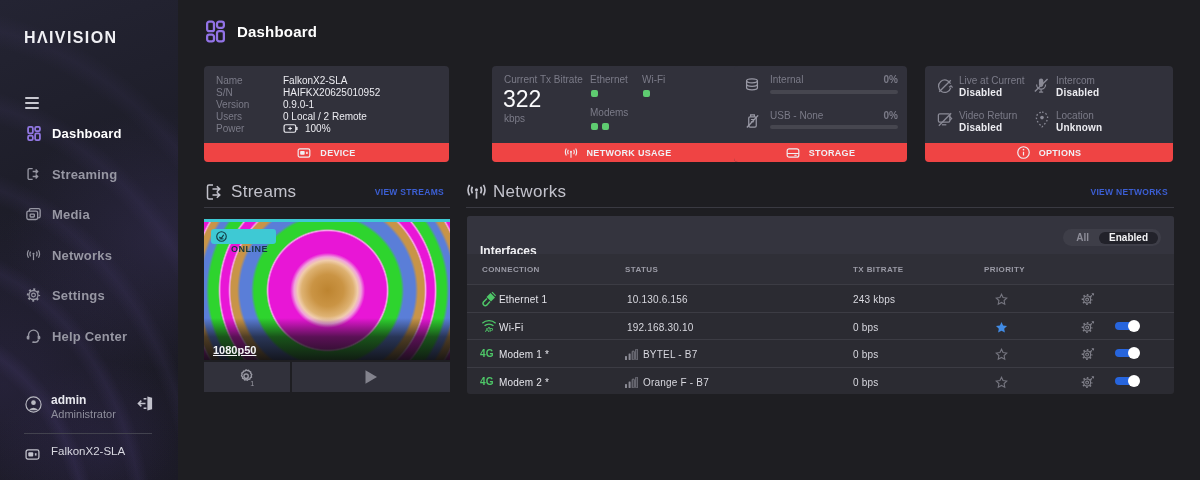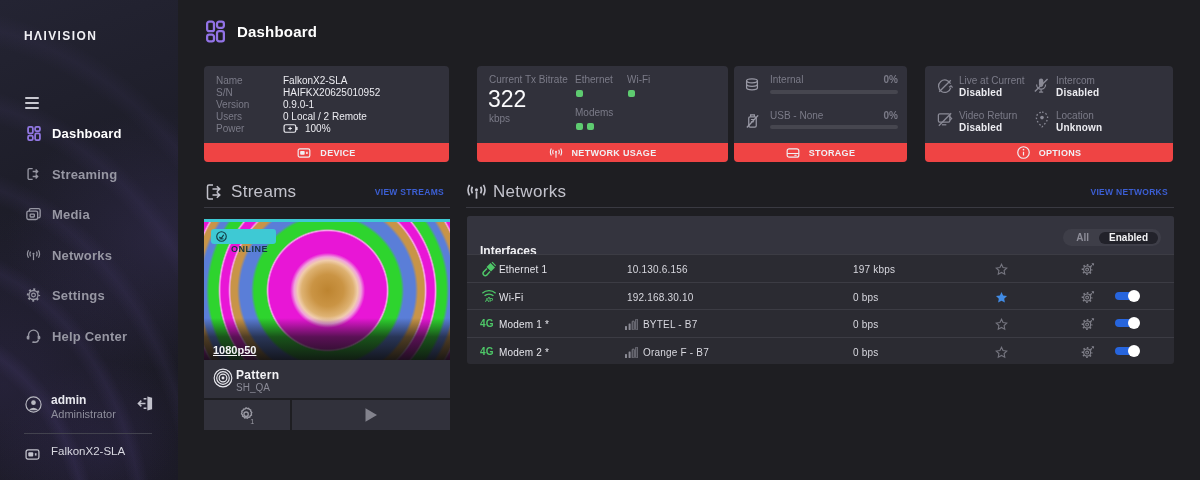--- a/index.html
+++ b/index.html
@@ -14,21 +14,21 @@
       rgba(0,0,0,0) 205px, rgba(122,100,196,0.09) 216px, rgba(0,0,0,0) 226px,
       rgba(0,0,0,0) 262px, rgba(122,100,196,0.08) 273px, rgba(0,0,0,0) 284px,
       rgba(0,0,0,0) 318px, rgba(122,100,196,0.07) 330px, rgba(0,0,0,0) 341px,
       rgba(0,0,0,0) 372px, rgba(122,100,196,0.06) 384px, rgba(0,0,0,0) 396px),
     radial-gradient(220px 180px at 92% 50%, rgba(98,78,162,0.20), rgba(0,0,0,0) 72%),
     radial-gradient(260px 240px at 2% 80%, rgba(92,70,156,0.17), rgba(0,0,0,0) 72%),
     radial-gradient(160px 130px at 60% 94%, rgba(84,64,146,0.16), rgba(0,0,0,0) 70%),
     linear-gradient(158deg, #242433 0%, #1c1c27 45%, #181820 100%);
 }
 .logo { position:absolute; left:24px; top:29px; }
-.logo .hv { color:#f0f0f4; font-size:12px; font-weight:bold; letter-spacing:1.4px; }
+.logo .hv { color:#f0f0f4; font-size:16px; font-weight:bold; letter-spacing:1.4px; }
 .logo .model { color:#f4f4f8; font-size:23px; font-weight:400; letter-spacing:0.2px; margin-top:1px; }
 .burger { position:absolute; left:25px; top:97px; width:14px; }
 .burger div { height:2px; background:#c8c8d0; margin-bottom:3px; border-radius:1px; }
 .nav { position:absolute; left:0; top:120px; width:178px; }
 .nav-item { position:absolute; left:26px; height:26px; display:flex; align-items:center; }
 .nav-item .ni { width:15px; height:16px; flex:0 0 15px; display:flex; align-items:center; justify-content:center; }
 .nav-item .nt { margin-left:11px; font-size:13px; font-weight:bold; color:#9797a3; letter-spacing:0.2px; white-space:nowrap; }
 .nav-item.active .nt { color:#ffffff; }
 
 #user { position:absolute; left:0px; top:392px; width:178px; }
@@ -46,21 +46,21 @@
 #pg-head .ht { margin-left:12px; color:#ffffff; font-size:15px; font-weight:bold; letter-spacing:0.2px; }
 
 
 .card { position:absolute; top:66px; height:96px; background:#31313b; border-radius:4px; }
 .card .foot { position:absolute; left:0; bottom:0; width:100%; height:19px; background:#ef4444; border-radius:0 0 4px 4px; display:flex; align-items:center; justify-content:center; color:#f0f0f4; font-size:9px; font-weight:bold; letter-spacing:0.3px; }
 .card .foot svg { margin-right:9px; }
 #card-device { left:204px; width:245px; }
 .kv { position:absolute; font-size:10px; line-height:11px; }
 .kv .k { color:#7b7b88; }
 .kv .v { color:#ececf1; position:absolute; left:67px; top:0; white-space:nowrap; }
-#card-net { left:477px; width:251px; }
+#card-net { left:492px; width:251px; }
 #card-sto { left:734px; width:173px; }
 #card-opt { left:925px; width:248px; }
 .lbl { position:absolute; color:#7b7b88; font-size:10px; }
 .val { position:absolute; color:#ececf1; font-size:10px; font-weight:bold; letter-spacing:0.2px; }
 .gsq { position:absolute; width:7px; height:7px; border-radius:2px; background:#5ecb70; }
 .pbar { position:absolute; height:4px; border-radius:2px; background:#46464f; }
 
 
 .sect-head { position:absolute; height:30px; }
 .sect-head .st { position:absolute; left:27px; top:2px; font-size:17px; color:#c2c2cb; letter-spacing:0.3px; }
@@ -378,30 +378,20 @@
       <div id="badge">
         <svg width="11" height="11" viewBox="0 0 12 12" fill="none" stroke="#123a42" stroke-width="1.2">
             <circle cx="6" cy="6" r="5.2"></circle>
             <path d="M3.6 6.5 l2.2 1.6 2.6 -4" stroke-width="1.3"></path>
             <path d="M3.8 8.6 h4.4" stroke-width="1.1"></path>
           </svg>
         <span class="bt">ONLINE</span>
       </div>
       <div class="res">1080p50</div>
     </div>
-    <div id="sinfo">
-      <div class="pic"><svg width="20" height="20" viewBox="0 0 26 26" fill="none" stroke="#e8e8ee" stroke-width="1.5">
-            <circle cx="13" cy="13" r="11.5"></circle>
-            <circle cx="13" cy="13" r="8.2"></circle>
-            <circle cx="13" cy="13" r="5"></circle>
-            <circle cx="13" cy="13" r="1.9" fill="#e8e8ee" stroke="none"></circle>
-          </svg></div>
-      <div class="pn">Pattern</div>
-      <div class="ps">SH_QA</div>
-    </div>
     <div id="sbtns">
       <div class="b1">
           <svg width="18" height="19" viewBox="0 0 20 21" fill="none" stroke="#9a9aa4" stroke-width="1.5">
             <path d="M9 2 l1.3 0.8 1.5 -0.3 0.8 1.3 1.5 0.5 0.1 1.6 1.1 1.1 -0.6 1.5 0.3 1.5 -1.4 0.8 -0.5 1.5 -1.6 0.1 -1.1 1.1 -1.5 -0.6 -1.5 0.3 -0.8 -1.3 -1.5 -0.5 -0.1 -1.6 -1.1 -1.1 0.6 -1.5 -0.3 -1.5 1.4 -0.8 0.5 -1.5 1.6 -0.1 z"></path>
             <circle cx="9" cy="9" r="2.4"></circle>
             <text x="13.6" y="20" font-size="8" fill="#9a9aa4" stroke="none" font-family="Liberation Sans">1</text>
           </svg>
         </div>
       <div class="b2">
           <svg width="14" height="16" viewBox="0 0 14 16">
@@ -426,30 +416,36 @@
   <div class="sect-div" style="left:466px; top:207px; width:708px;"></div>
 
   <div id="iface">
     <div class="tbar">
       <div class="tt">Interfaces</div>
       <div id="toggle2">
           <span class="opt">All</span>
           <span class="opt on">Enabled</span>
         </div>
     </div>
+    <div class="thead">
+      <span class="th" style="left:15px;">CONNECTION</span>
+      <span class="th" style="left:158px;">STATUS</span>
+      <span class="th" style="left:386px;">TX BITRATE</span>
+      <span class="th" style="left:517px;">PRIORITY</span>
+    </div>
     <div class="irow">
       <span class="cicon"><svg width="16" height="16" viewBox="0 0 16 16" fill="none" stroke="#4ec768" stroke-width="1.5">
             <path d="M9.5 2 L14 6.5 L10 10.5 L5.5 6 z" fill="#4ec768" stroke="none"></path>
             <path d="M6 7.5 L2.5 11 a2.3 2.3 0 0 0 3.2 3.2 L9 10.5"></path>
             <path d="M11 1.2 l2 2" stroke-width="1.2"></path>
             <path d="M13 3.2 l1.6 1.6" stroke-width="1.2"></path>
           </svg></span>
       <span class="cname">Ethernet 1</span>
       <span class="stat">10.130.6.156</span>
-      <span class="bitr">197 kbps</span>
+      <span class="bitr">243 kbps</span>
       <span class="star"><svg width="13" height="13" viewBox="0 0 16 16" fill="none" stroke="#74747e" stroke-width="1.4">
             <path d="M8 1.6 L9.9 5.6 L14.4 6.2 L11.2 9.3 L12 13.7 L8 11.6 L4 13.7 L4.8 9.3 L1.6 6.2 L6.1 5.6 z"></path>
           </svg></span>
       <span class="gear"><svg width="14" height="14" viewBox="0 0 16 16" fill="none" stroke="#80808a">
             <circle cx="7" cy="8.6" r="4" stroke-width="1.3"></circle>
             <circle cx="7" cy="8.6" r="1.6" stroke-width="1.2"></circle>
             <circle cx="7" cy="8.6" r="5.3" stroke-width="1.9" stroke-dasharray="1.8 2.35" stroke-dashoffset="0.9"></circle>
             <path d="M11.6 4.6 L14.3 1.9 M14.3 1.9 h-2 M14.3 1.9 v2" stroke-width="1.1"></path>
           </svg></span>
     </div>

